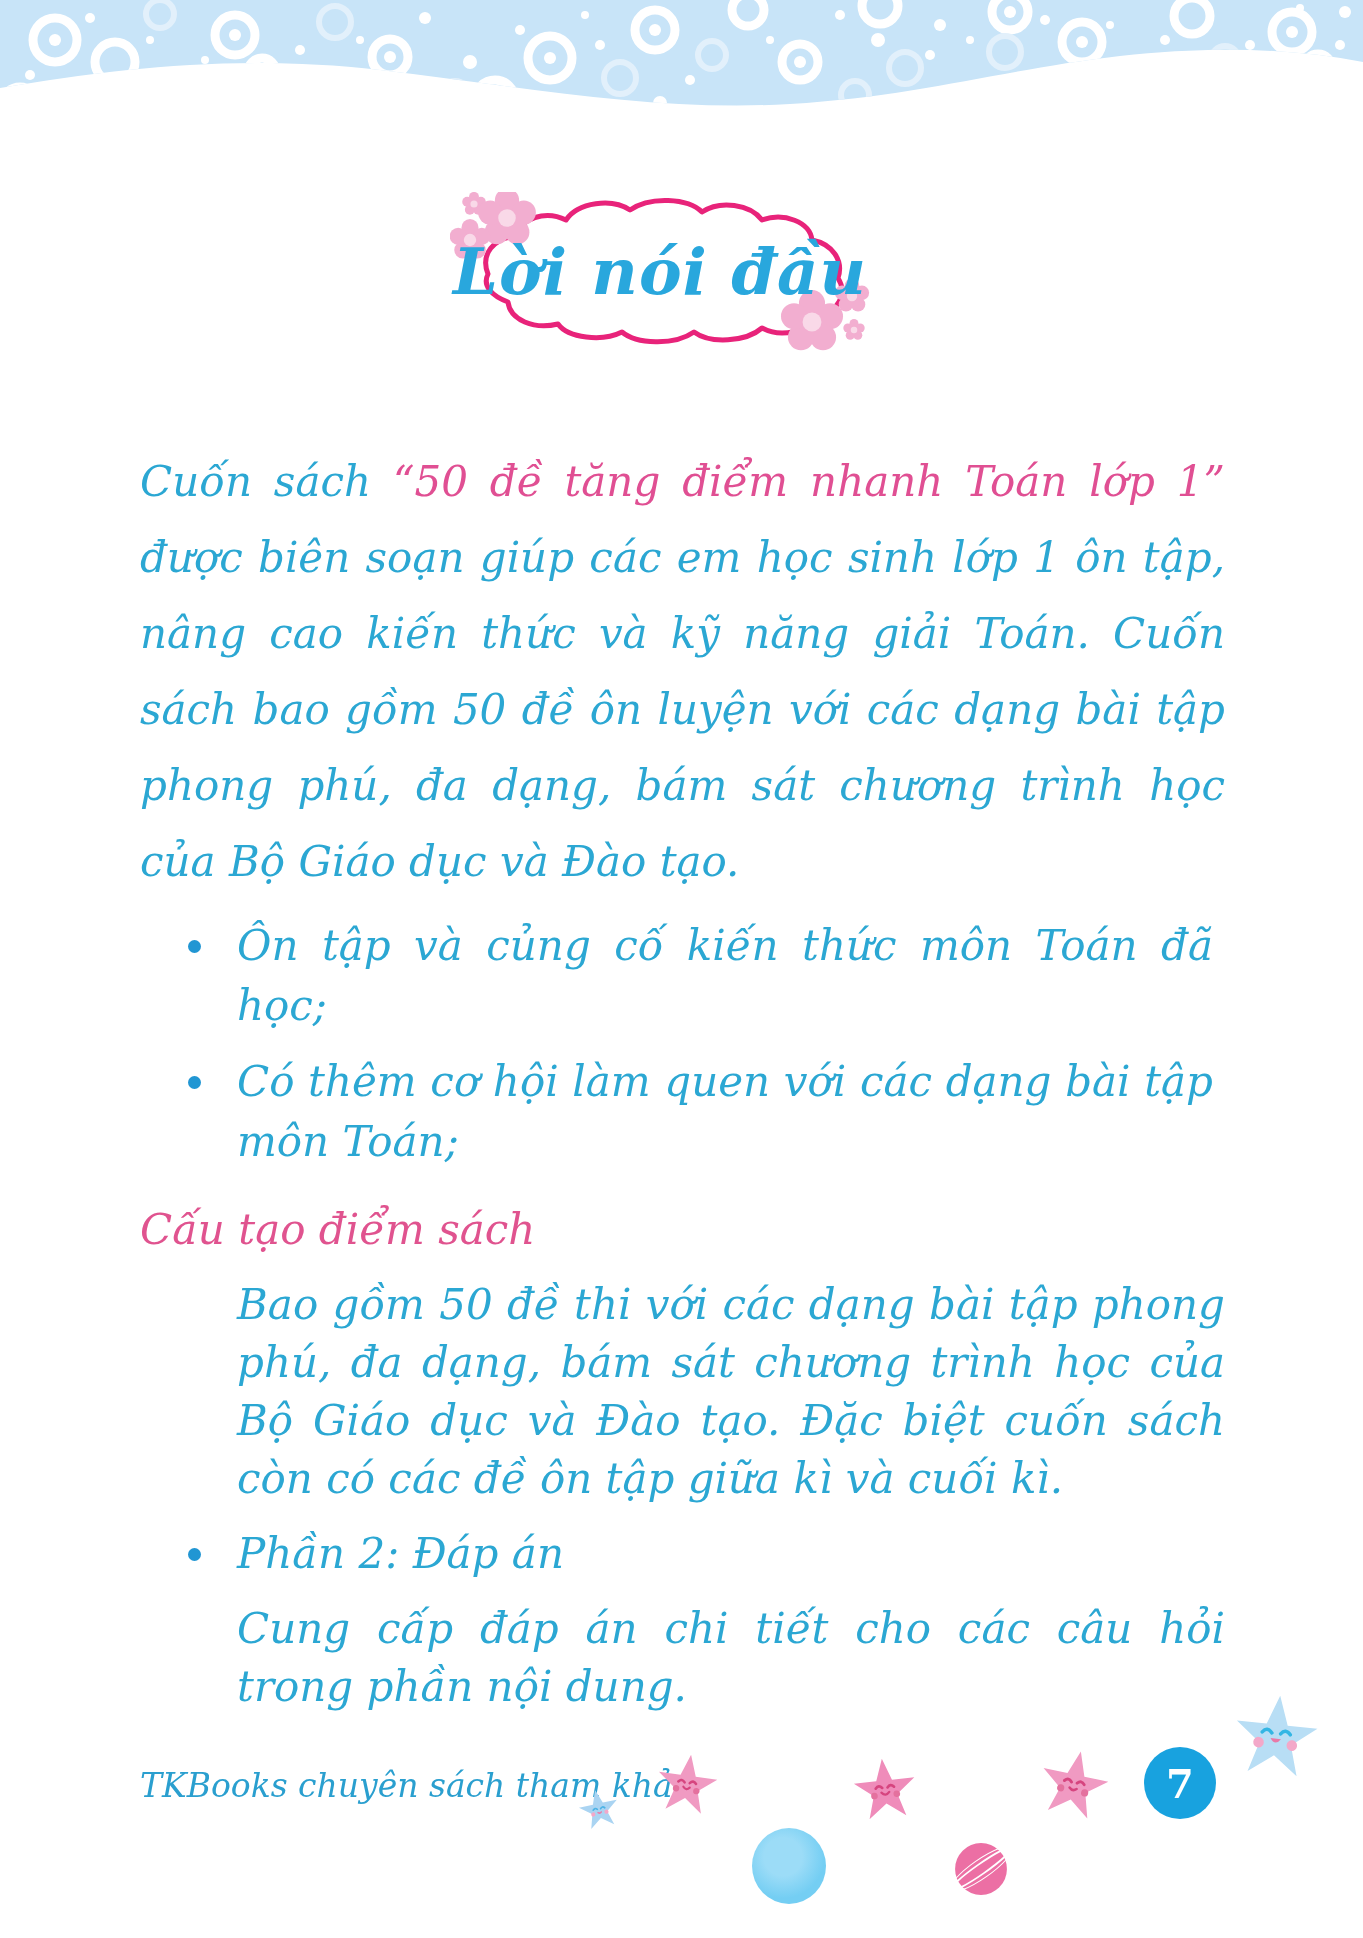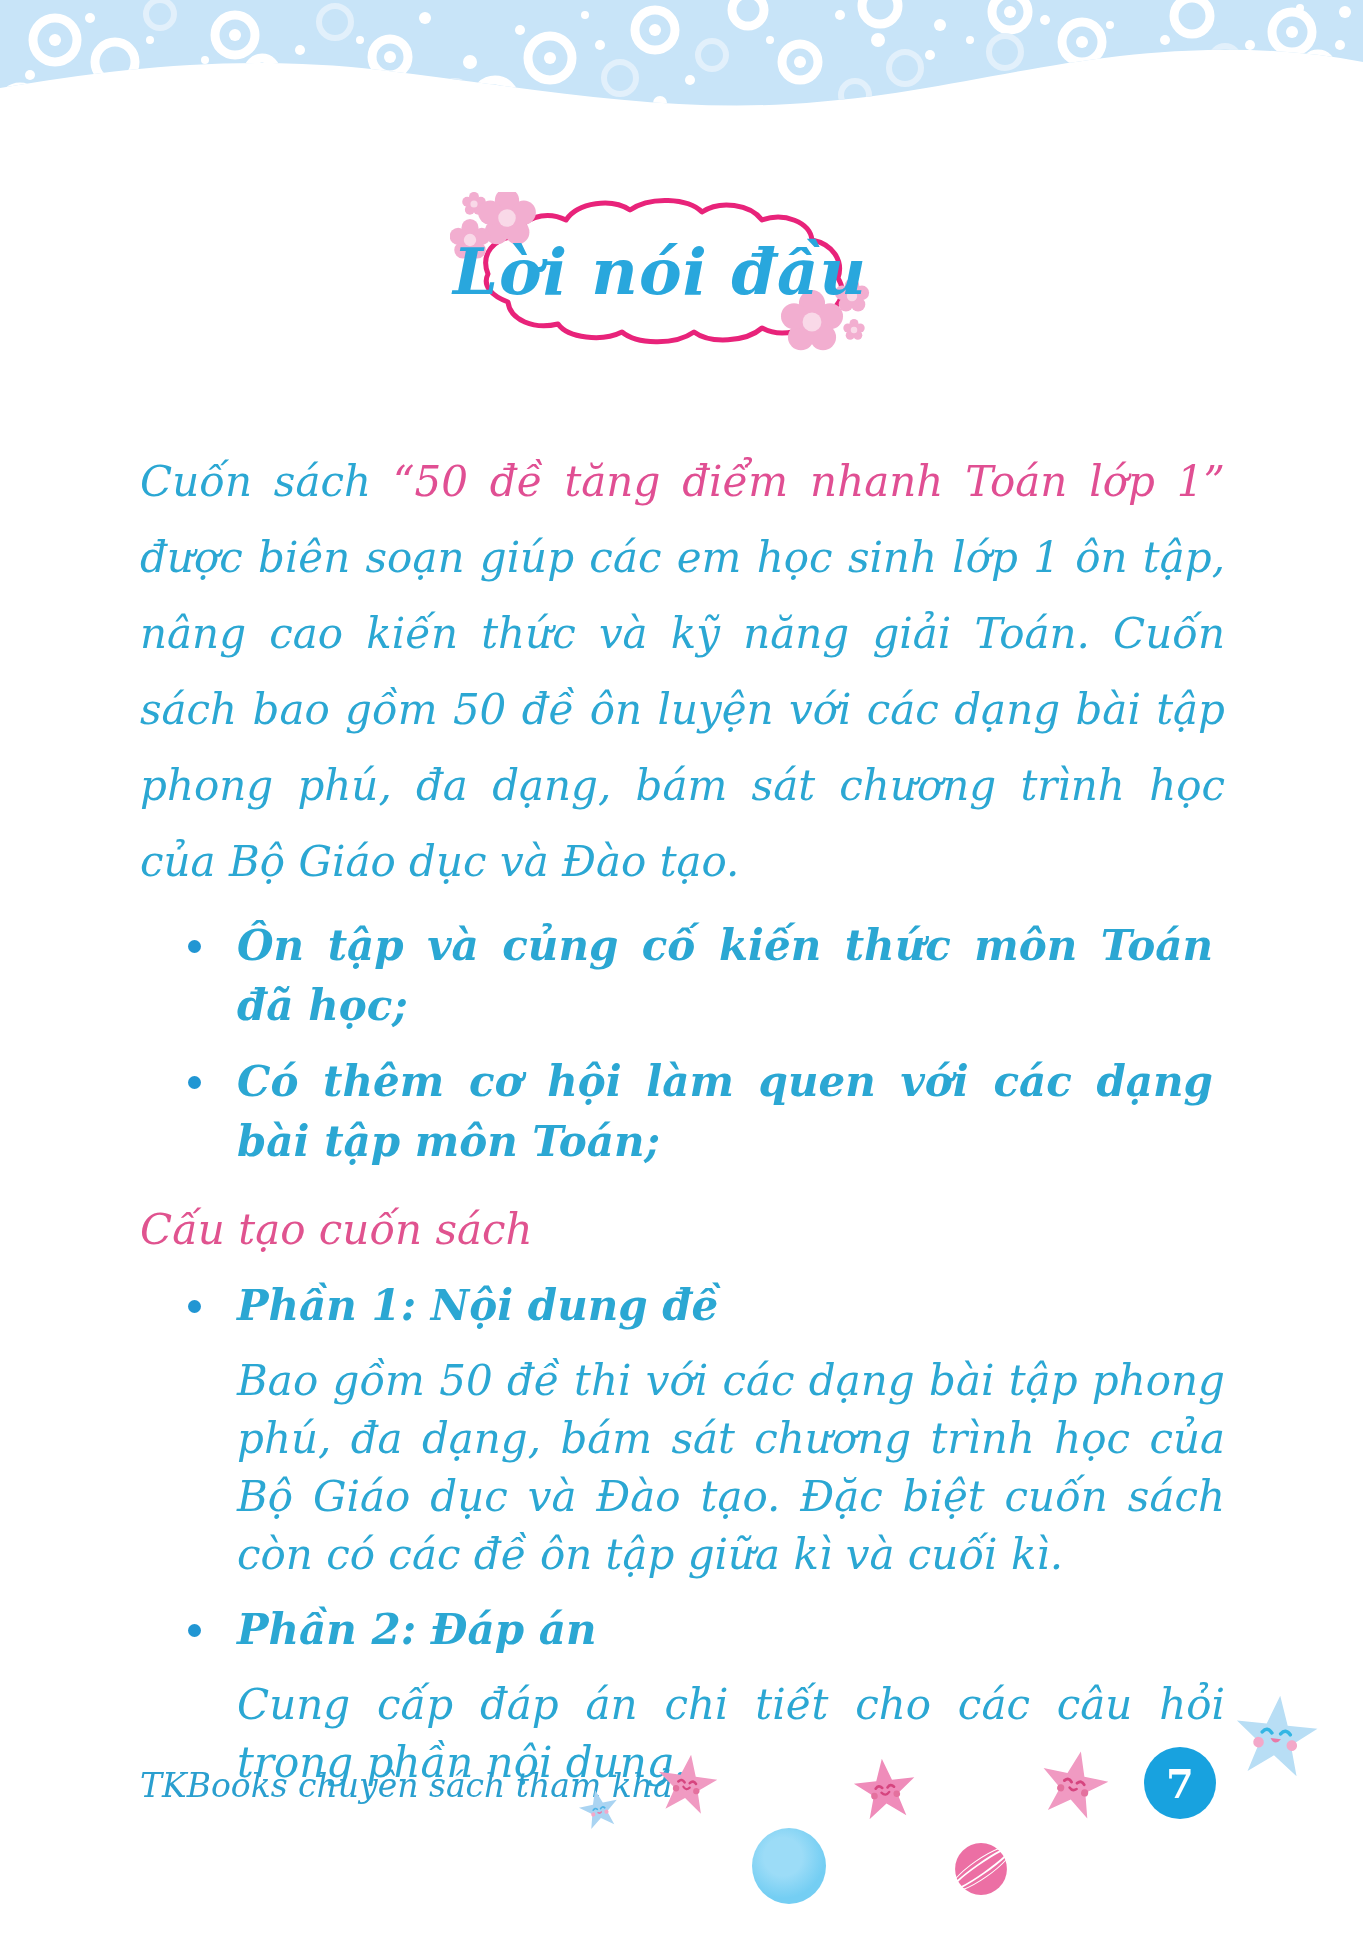--- a/index.html
+++ b/index.html
@@ -18,21 +18,21 @@
     font-size:64px;font-style:italic;font-weight:bold;color:#29a7dd;
     letter-spacing:1px;
   }
   
   .content{position:absolute;top:430px;left:140px;width:1085px;color:#2ba7d3;
     font-style:italic;font-size:42px;}
   p.intro{margin:14px 0 0 0;line-height:76px;text-align:justify;}
   .hl{color:#e04f93;}
   h2.sec{font-size:42px;font-weight:normal;color:#e0538f;margin:28px 0 0 0;line-height:60px;}
   ul{list-style:none;margin:8px 0 0 0;padding:0;}
-  li{position:relative;padding-left:97px;line-height:60px;margin:16px 12px 0 0;text-align:justify;font-weight:bold;}
+  li{position:relative;padding-left:97px;line-height:60px;margin:16px 12px 0 0;text-align:justify;}
   li::before{
     content:"";position:absolute;left:48px;top:24px;width:13px;height:13px;
     border-radius:50%;background:#2196d3;
   }
   .part-desc{margin:16px 0 0 97px;line-height:58px;text-align:justify;}
   
   .footer-brand{
     position:absolute;left:140px;top:1748px;font-size:33px;font-style:italic;
     color:#2a9fcf;font-family:"DejaVu Serif", serif;margin-top:18px;
   }
@@ -177,24 +177,21 @@
 </div>
 
 <div class="content">
   <p class="intro"><span>Cuốn sách </span><span class="hl">“50 đề tăng điểm nhanh Toán lớp 1”</span><span> được biên soạn giúp các em học sinh lớp 1 ôn tập, nâng cao kiến thức và kỹ năng giải Toán. Cuốn sách bao gồm 50 đề ôn luyện với các dạng bài tập phong phú, đa dạng, bám sát chương trình học của Bộ Giáo dục và Đào tạo.</span></p>
 
   <ul>
     <li>Ôn tập và củng cố kiến thức môn Toán đã học;</li>
     <li>Có thêm cơ hội làm quen với các dạng bài tập môn Toán;</li>
   </ul>
 
-  <h2 class="sec">Cấu tạo cuốn sách</h2>
-  <ul>
-    <li>Phần 1: Nội dung đề</li>
-  </ul>
+  <h2 class="sec">Cấu tạo điểm sách</h2>
   <div class="part-desc">Bao gồm 50 đề thi với các dạng bài tập phong phú, đa dạng, bám sát chương trình học của Bộ Giáo dục và Đào tạo. Đặc biệt cuốn sách còn có các đề ôn tập giữa kì và cuối kì.</div>
   <ul>
     <li>Phần 2: Đáp án</li>
   </ul>
   <div class="part-desc">Cung cấp đáp án chi tiết cho các câu hỏi trong phần nội dung.</div>
 
 </div>
 
 <div class="footer-brand">TKBooks chuyên sách tham khảo</div>
 

